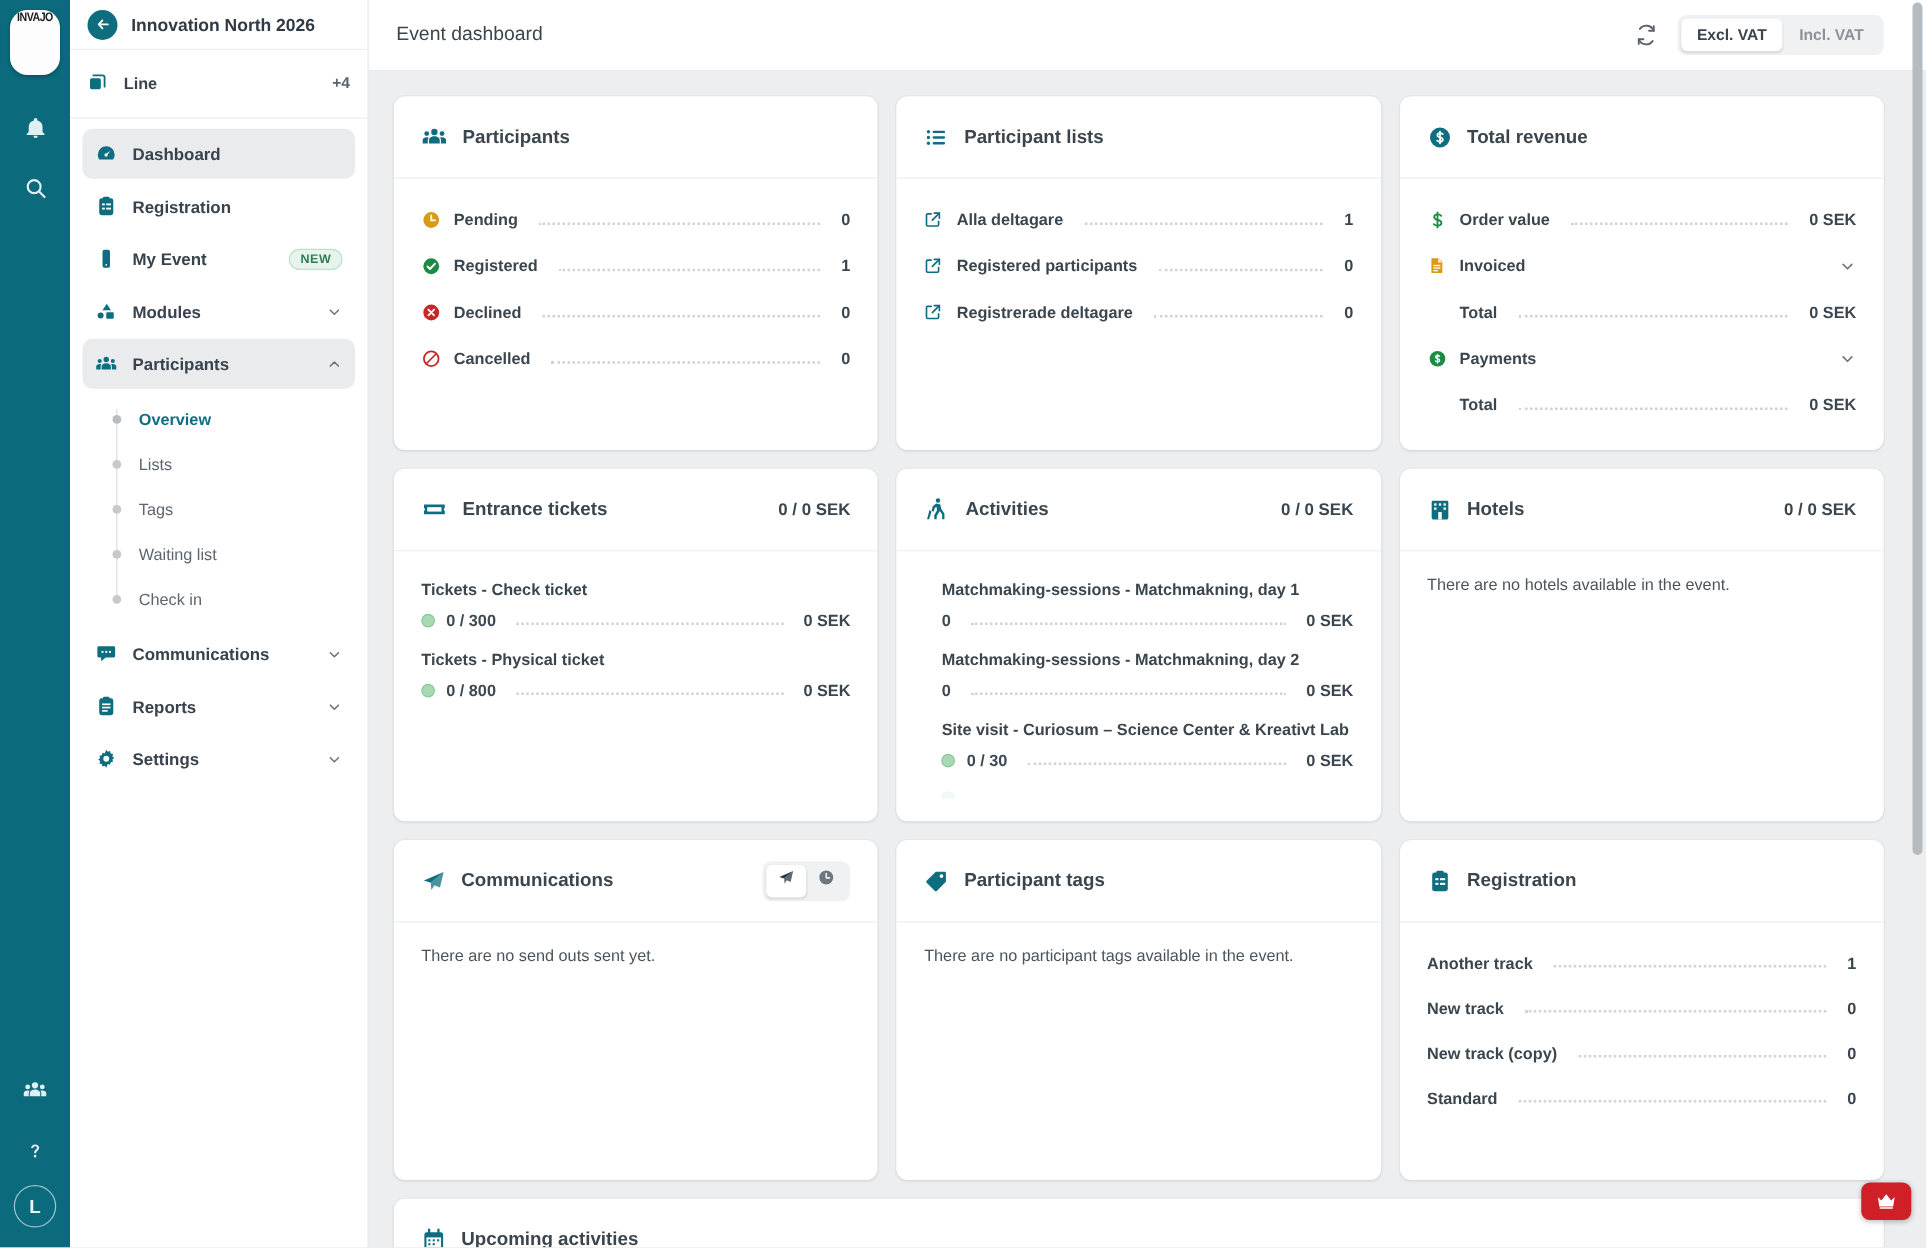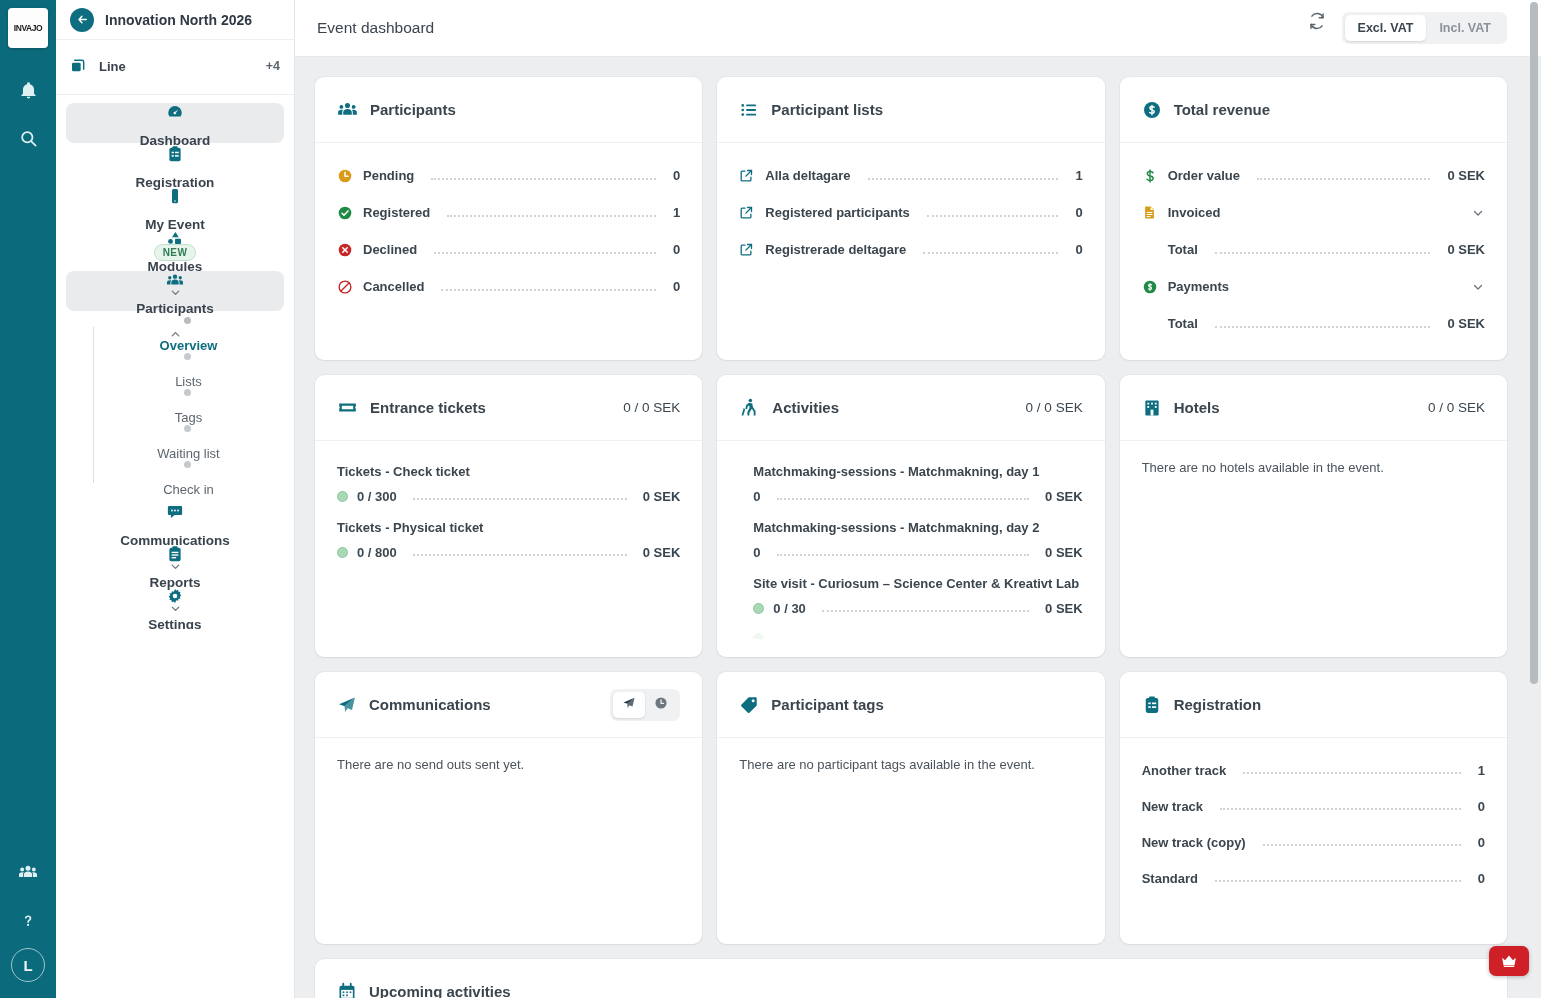--- a/index.html
+++ b/index.html
@@ -14,23 +14,23 @@
   .app { display: flex; width: 1541px; height: 998px; position: relative; }
 
   
   .rail {
     width: 56px; min-width: 56px; height: 998px;
     background: #0b6b7d;
     display: flex; flex-direction: column; align-items: center;
     padding-top: 8px;
   }
   .logo-tile {
-    width: 40px; height: 40px; border-radius: 4px;
+    width: 40px; height: 52px; border-radius: 14px;
     background: #fdfdfd;
-    display: flex; align-items: center; justify-content: center;
+    display: flex; align-items: flex-start; justify-content: center;
     box-shadow: 0 1px 3px rgba(0,0,0,.25);
     margin-bottom: 22px;
     overflow: hidden;
   }
   .logo-text {
     font-size: 8.5px; font-weight: 700; letter-spacing: -0.4px;
     color: #1b1b1b; transform: scaleY(1.15);
   }
   .rail-btn {
     width: 40px; height: 40px; display: flex;
@@ -75,57 +75,57 @@
   .sb-meta-row .ico { color: #0e6e80; display: flex; flex: 0 0 18px; }
   .sb-meta-row .grow { flex: 1 1 auto; }
   .sb-meta-row .trail { color: #5b646d; font-size: 12.5px; font-weight: 700; }
   .info-dot { color: #4a5560; display: flex; }
 
   .sb-nav { padding: 8px 10px 0 10px; overflow: hidden; }
   .nav-item {
     display: flex; align-items: center; gap: 12px;
     height: 40px; padding: 0 10px; border-radius: 8px;
     font-weight: 700; font-size: 13.5px; color: #39434d;
-    cursor: pointer; margin-bottom: 2px; flex-direction: column;
+    cursor: pointer; margin-bottom: 2px;
   }
   .nav-item.active { background: #e9ebed; }
   .nav-item .ico { color: #0e6e80; display: flex; width: 18px; justify-content: center; flex: 0 0 18px;}
   .nav-item .label { flex: 1 1 auto; }
   .badge-new {
     font-size: 10px; font-weight: 700; color: #2f7d55;
     background: #e7f4ec; border: 1px solid #bfe0cc;
     border-radius: 10px; padding: 2px 8px; letter-spacing: .4px;
   }
   .chev { color: #6b747d; display: flex; }
 
   .subnav { position: relative; padding: 4px 0 6px 0; margin-left: 27px; }
   .subnav::before {
     content: ""; position: absolute; left: 0px; top: 14px; bottom: 20px;
     width: 1px; background: #dcdfe2;
   }
   .sub-item {
     display: flex; align-items: center; gap: 14px;
     height: 36px; font-size: 13px; color: #5d666f; cursor: pointer;
-    padding-left: 0px; font-weight: 400; flex-direction: column;
+    padding-left: 0px; font-weight: 400;
   }
   .sub-item .bullet {
     width: 7px; height: 7px; border-radius: 50%;
     background: #c6cace; margin-left: -3px; flex: 0 0 7px; z-index: 1;
   }
   .sub-item.current { color: #0e6e80; font-weight: 600; }
   .sub-item.current .bullet { background: #b9bdc1; }
 
   
   .main { flex: 1 1 auto; height: 998px; position: relative; background: #eceef0; overflow: hidden; }
   .topbar {
     height: 57px; background: #fff; display: flex; align-items: center;
     padding: 0 34px 0 22px; border-bottom: 1px solid #e6e8ea;
   }
   .page-title { font-size: 15.5px; font-weight: 400; color: #3b454e; }
-  .topbar-right { margin-left: auto; display: flex; gap: 16px; }
+  .topbar-right { margin-left: auto; display: flex; align-items: center; gap: 16px; }
   .refresh-btn { color: #5b646d; display: flex; cursor: pointer; }
   .seg {
     display: flex; background: #f0f1f3; border-radius: 7px; padding: 3px;
   }
   .seg-btn {
     font-size: 12.5px; font-weight: 700; color: #8b9299;
     padding: 6px 13px; border-radius: 5px; cursor: pointer;
   }
   .seg-btn.on { background: #fff; color: #3b454e; box-shadow: 0 1px 2px rgba(0,0,0,.12); }
 
@@ -142,21 +142,21 @@
     background: #fff; border-radius: 9px;
     box-shadow: 0 1px 2px rgba(16,24,40,.06), 0 0 0 1px rgba(16,24,40,.03);
     display: flex; flex-direction: column; overflow: hidden;
   }
   .card-hd {
     height: 66px; display: flex; align-items: center; gap: 12px;
     padding: 0 22px; border-bottom: 1px solid #eef0f1;
   }
   .card-hd .ico { color: #0e6e80; display: flex; flex: 0 0 auto; }
   .card-hd .title { font-size: 15px; font-weight: 700; color: #3b454e; }
-  .card-hd .right { margin-left: auto; font-size: 13.5px; font-weight: 400; color: #3b454e; }
+  .card-hd .right { margin-left: auto; font-size: 13.5px; font-weight: 700; color: #3b454e; }
   .card-bd { padding: 14px 22px 18px 22px; flex: 1 1 auto; }
   .card-bd.h-sm { min-height: 180px; }
   .card-bd.h-md { min-height: 198px; }
   .card-bd.h-lg { min-height: 206px; }
 
   .row {
     display: flex; align-items: center; gap: 10px;
     height: 37px; font-size: 13px; font-weight: 700; color: #3b454e;
   }
   .row .ico { display: flex; flex: 0 0 16px; }

